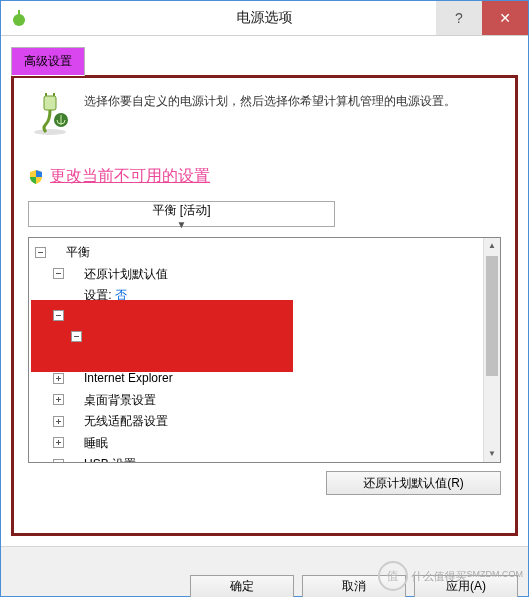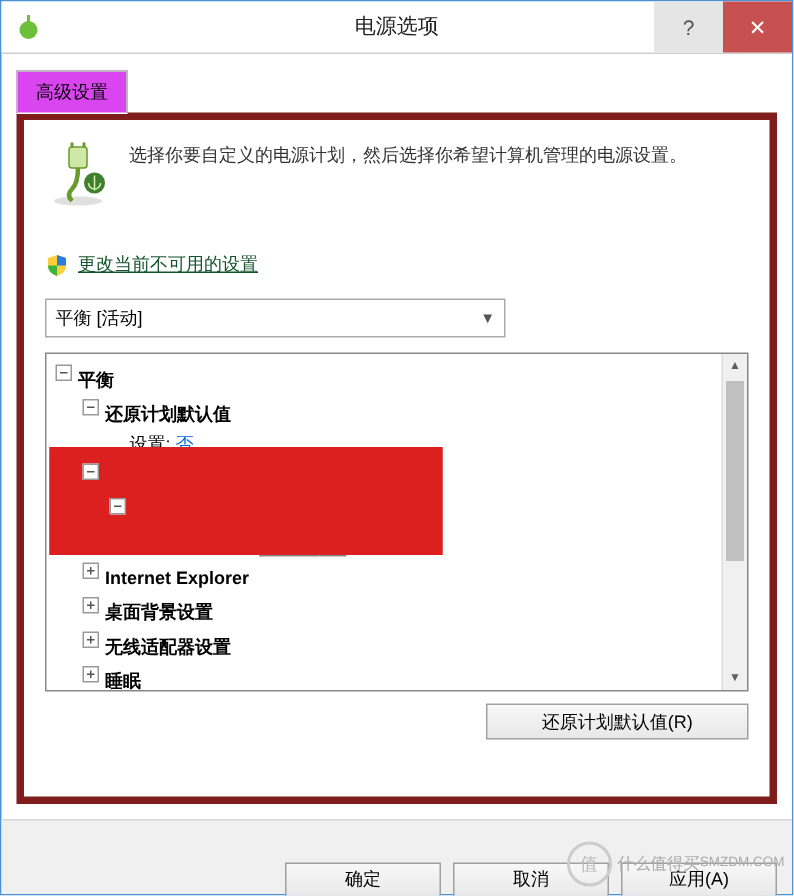--- a/index.html
+++ b/index.html
@@ -56,48 +56,49 @@
   .tab {
     padding: 5px 12px 5px 12px;
     border: 1px solid #b5b5b5;
     border-bottom: 1px solid #fff;
     background: #d946ef;
     font-size: 12px;
     position: relative;
     top: 1px;
   }
   .tabpanel {
-    border: 5px solid #7f1d1d;
+    border: 3px solid #7f1d1d;
     flex: 1;
     padding: 14px 14px 12px 14px;
     display: flex; flex-direction: column;
     box-sizing: border-box;
   }
   .intro {
     display: flex; gap: 12px;
     min-height: 60px;
   }
   .intro .big-icon { width: 44px; height: 44px; flex: none; }
   .intro .text { color: #333; line-height: 1.6; font-size: 12px; }
   .shield-row {
     display: flex; align-items: center; gap: 6px;
     margin-top: 14px;
   }
-  .shield-row a { color: #14532d; text-decoration: underline; font-size: 12px; cursor: pointer; }
+  .shield-row a { color: #ec4899; text-decoration: underline; font-size: 16px; cursor: pointer; }
   .shield { width: 16px; height: 16px; }
   .combo {
     margin-top: 14px;
     height: 24px;
     border: 1px solid #a9a9a9;
     background: #fff;
     display: flex; align-items: center;
     padding: 0 6px;
     justify-content: space-between;
     font-size: 12px;
     width: 293px;
+    flex-direction: column;
   }
   .combo .chev { font-size: 10px; color: #555; }
   .tree-wrap {
     margin-top: 10px;
     border: 1px solid #888;
     height: 226px;
     position: relative;
     overflow: hidden;
     padding: 4px 0 4px 4px;
     box-sizing: border-box;
@@ -119,21 +120,21 @@
     position: absolute; left: 0; right: 0; height: 16px;
     text-align: center; font-size: 8px; color: #606060;
     line-height: 16px;
   }
   .tree-wrap .scrollbar .arr.up { top: 0; }
   .tree-wrap .scrollbar .arr.dn { bottom: 0; }
   .tree ul { list-style: none; padding-left: 18px; margin: 0; }
   .tree > ul { padding-left: 2px; }
   .tree li { line-height: 20px; white-space: nowrap; }
   .node {
-    display: inline-flex; align-items: flex-start; gap: 4px; font-weight: bold;
+    display: inline-flex; align-items: center; gap: 20px;
   }
   .xp {
     width: 11px; height: 11px;
     border: 1px solid #999;
     box-sizing: border-box;
     position: relative;
     background: #fff;
   }
   .xp::before, .xp::after {
     content: ''; position: absolute; background: #555;

